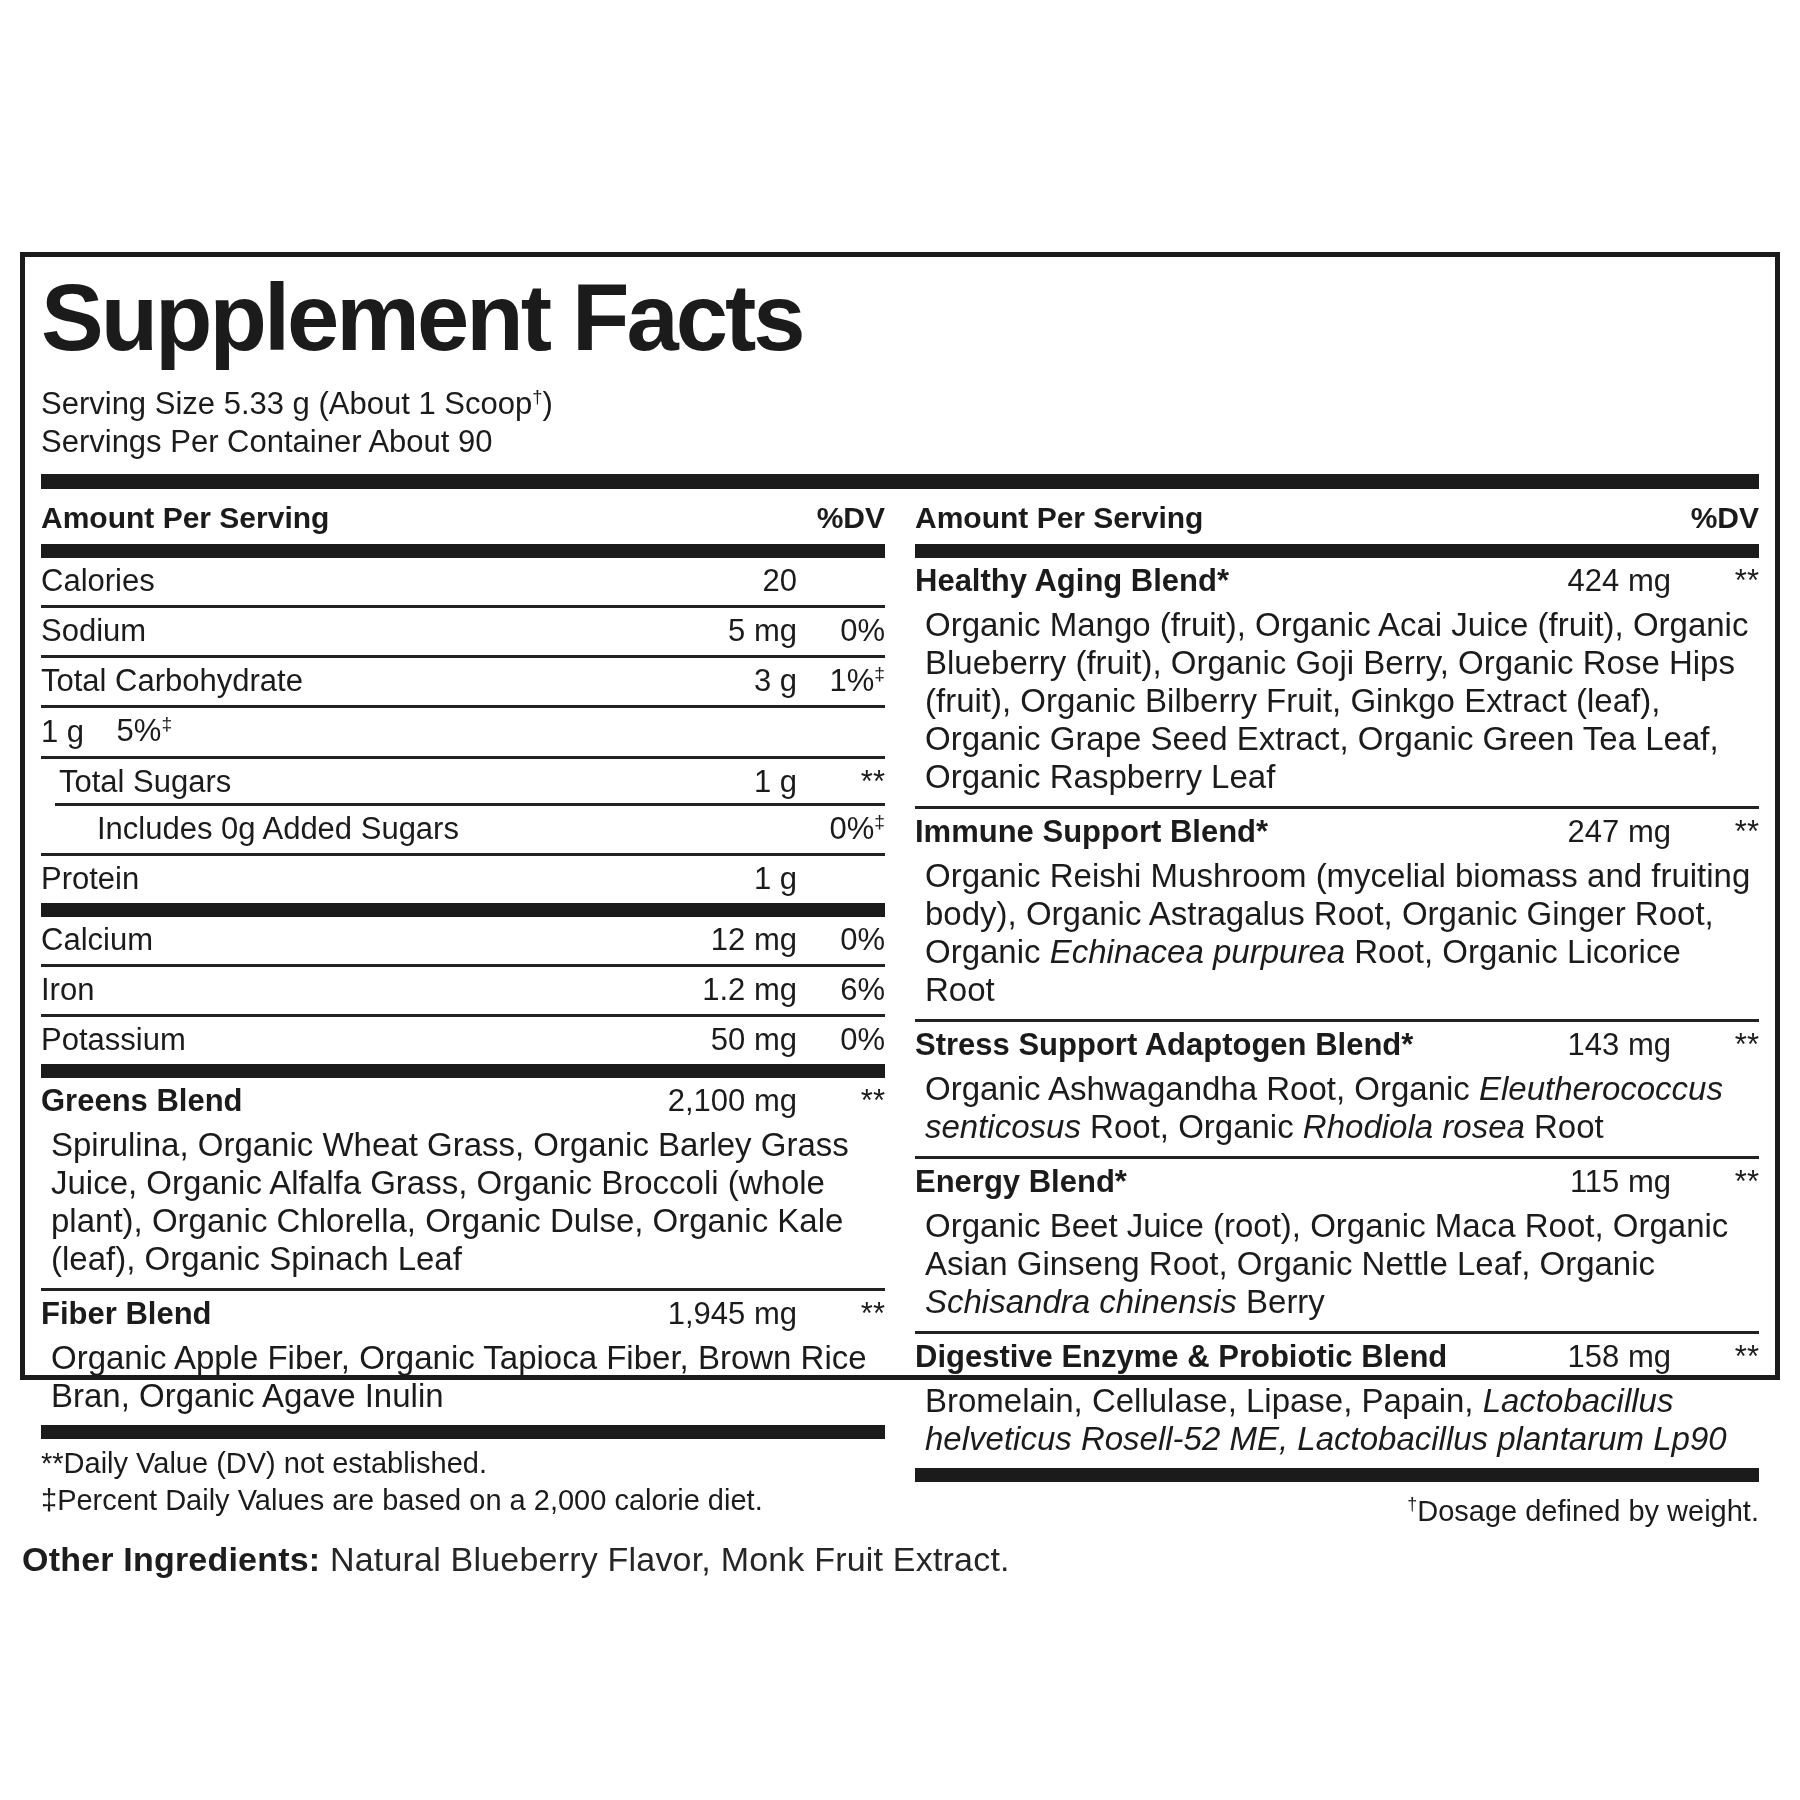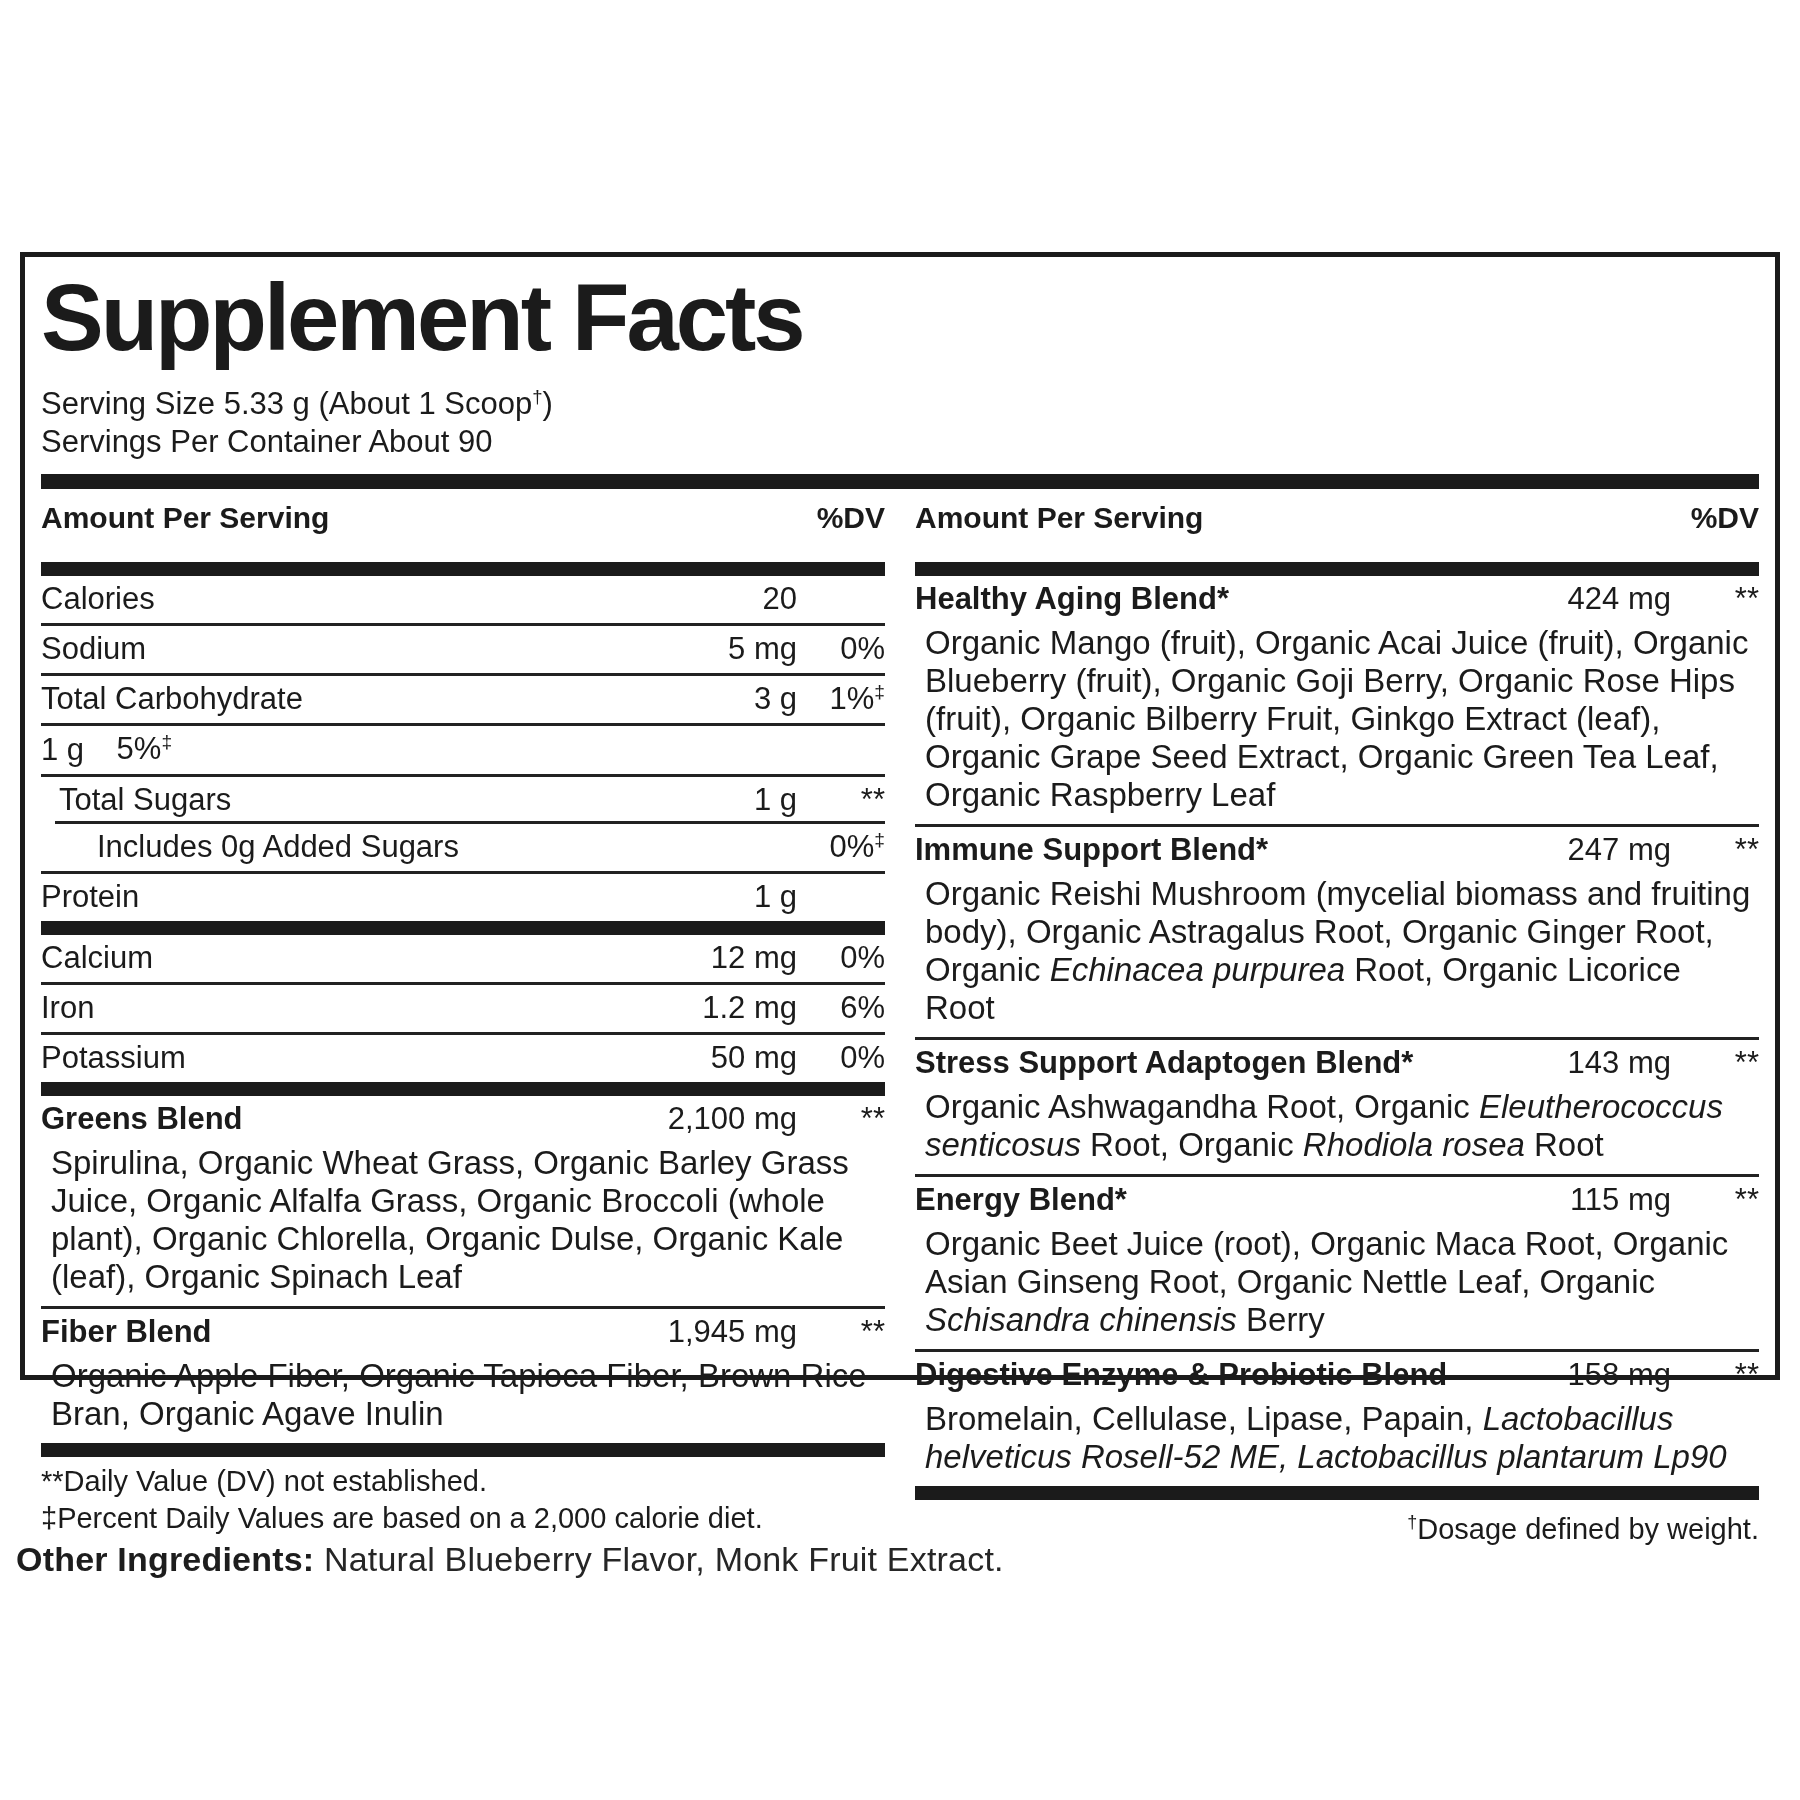--- a/index.html
+++ b/index.html
@@ -18,21 +18,21 @@
   }
   .title{
     font-size:94px;font-weight:bold;letter-spacing:-3px;line-height:1.05;
     margin:2px 0 10px 0;
   }
   .serv{font-size:31px;line-height:38px;}
   .serv sup{font-size:0.6em;}
   .fullbar{height:15px;background:#1b1b1b;margin-top:13px;flex:none;}
   .columns{display:flex;gap:30px;flex:1;min-height:0;}
   .col{flex:1;display:flex;flex-direction:column;min-width:0;}
-  .colhead{display:flex;align-items:baseline;font-weight:bold;font-size:30px;padding:12px 0 27px 0;}
+  .colhead{display:flex;align-items:baseline;font-weight:bold;font-size:30px;padding:12px 0 9px 0;}
   .colhead .dvh{margin-left:auto;}
   .bar{height:14px;background:#1b1b1b;flex:none;}
   .section{border-bottom:3px solid #222;}
   .section.rule-none{border-bottom:none;}
   .section.rule-indent{border-bottom:none;position:relative;}
   .section.rule-indent::after{
     content:"";position:absolute;left:14px;right:0;bottom:0;height:3px;background:#222;
   }
   .row{display:flex;align-items:baseline;font-size:31px;padding:5px 0 6px 0;}
   .row .n{flex:1;min-width:0;}
@@ -43,21 +43,21 @@
   .row .dv{width:88px;flex:none;text-align:right;white-space:nowrap;}
   .row .dv sup.mark{font-size:0.62em;}
   .desc{font-size:33px;line-height:38px;padding:1px 0 10px 10px;}
   .desc i{font-style:italic;}
   .bottom-group{margin-top:auto;flex:none;}
   .footnote{font-size:29px;line-height:37px;}
   .left-footnotes{padding-top:6px;}
   .right-footnote{padding-top:12px;text-align:right;font-size:29px;}
   .right-footnote sup{font-size:0.62em;}
   .other-ingredients{
-    position:absolute;left:16px;top:1540px;width:1740px;
+    position:absolute;left:22px;top:1540px;width:1740px;
     font-size:34px;letter-spacing:0.2px;color:#262626;
   }
   .other-ingredients .oi-label{font-weight:bold;color:#1d1d1d;}
 </style>
 </head>
 <body>
 
 <div class="facts-box">
   <div class="title">Supplement Facts</div>
   <div class="serv"><span>Serving Size 5.33 g (About 1 Scoop</span><sup>†</sup><span>)</span></div>

